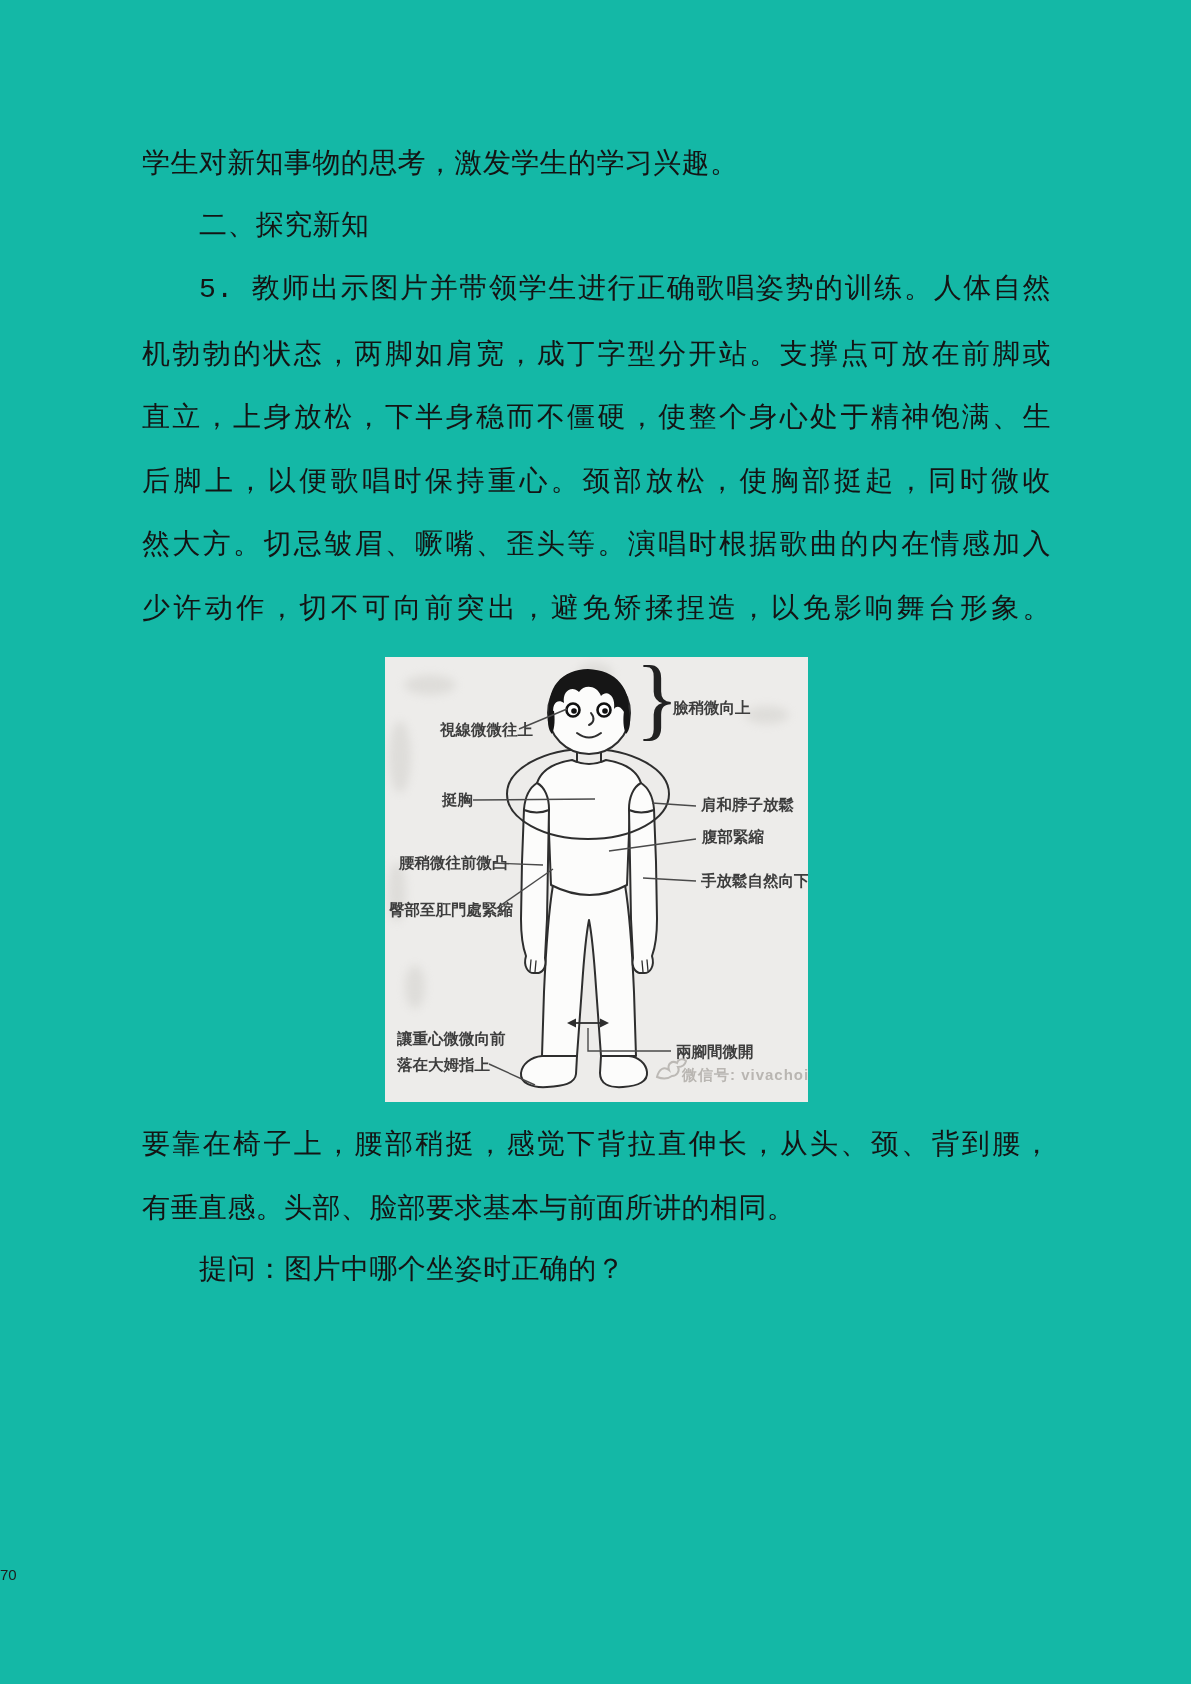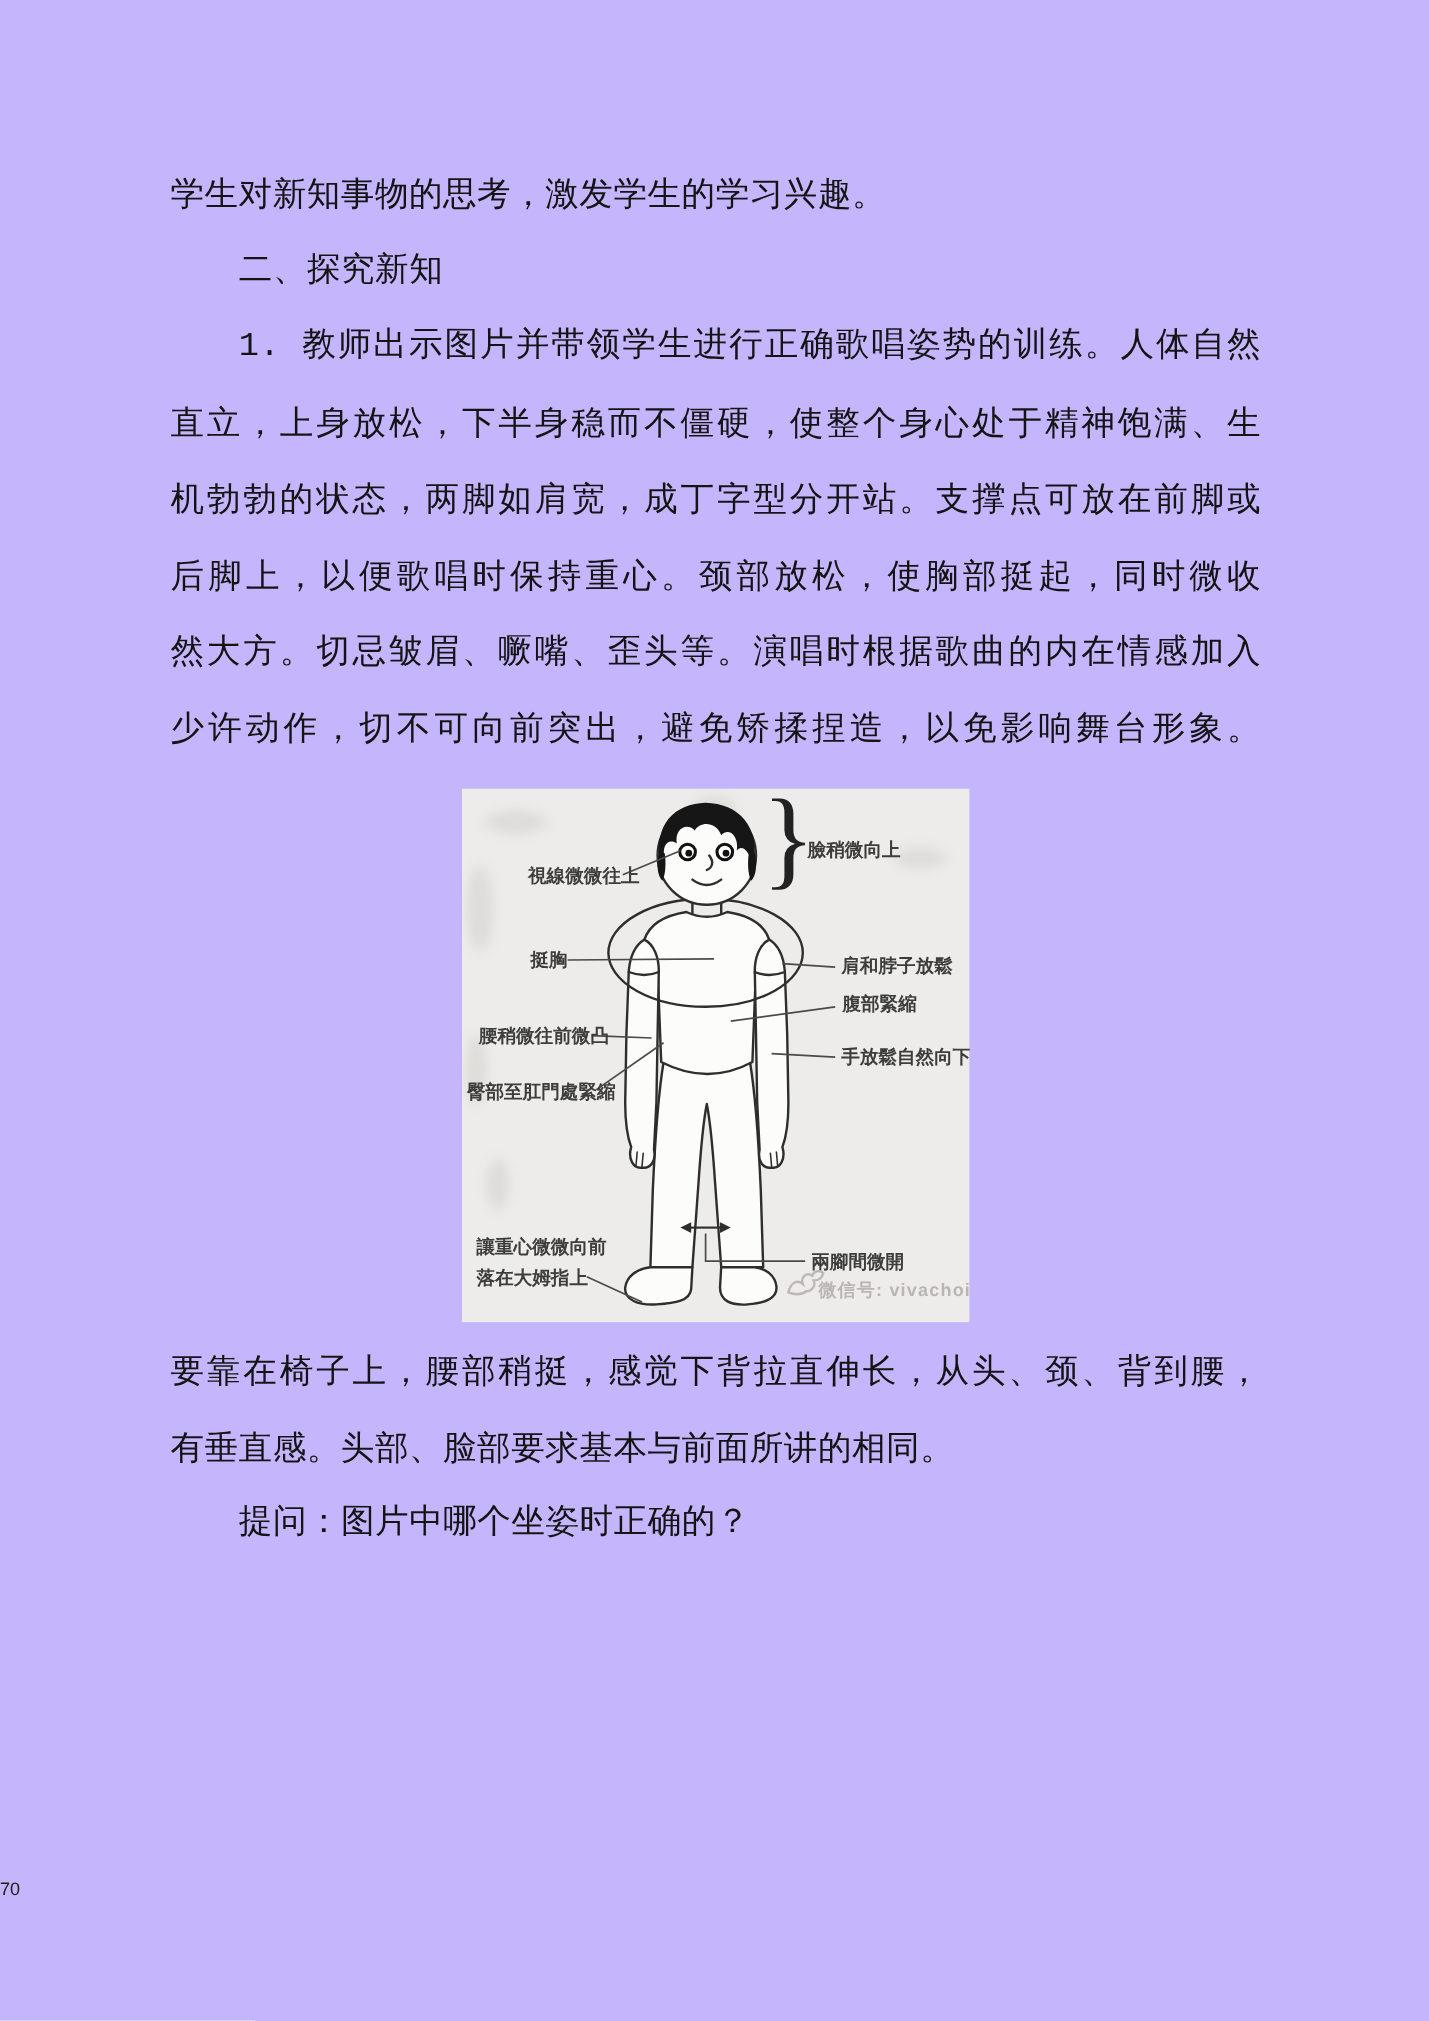--- a/index.html
+++ b/index.html
@@ -1,20 +1,20 @@
 <!DOCTYPE html>
 <html><head>
 <meta charset="utf-8">
 <style>
   html, body { margin: 0; padding: 0; background: #ffffff; }
   .page {
     position: relative;
     width: 1191px;
     height: 1684px;
-    background: #c4b5fd;
+    background: #14b8a6;
     font-family: "Liberation Serif", serif;
     overflow: hidden;
   }
   .content {
     position: absolute;
     left: 142px;
     top: 131px;
     width: 909px;
     color: #141414;
   }
@@ -65,23 +65,23 @@
 </head>
 <body>
 
 <div class="page">
   <div class="content">
 
     <div class="line last">学生对新知事物的思考，激发学生的学习兴趣。</div>
 
     <div class="line last indent">二、探究新知</div>
 
-    <div class="line indent">1. 教师出示图片并带领学生进行正确歌唱姿势的训练。人体自然</div>
+    <div class="line indent">5. 教师出示图片并带领学生进行正确歌唱姿势的训练。人体自然</div>
+    <div class="line">机勃勃的状态，两脚如肩宽，成丁字型分开站。支撑点可放在前脚或</div>
     <div class="line">直立，上身放松，下半身稳而不僵硬，使整个身心处于精神饱满、生</div>
-    <div class="line">机勃勃的状态，两脚如肩宽，成丁字型分开站。支撑点可放在前脚或</div>
     <div class="line">后脚上，以便歌唱时保持重心。颈部放松，使胸部挺起，同时微收</div>
     <div class="line">然大方。切忌皱眉、噘嘴、歪头等。演唱时根据歌曲的内在情感加入</div>
     <div class="line">少许动作，切不可向前突出，避免矫揉捏造，以免影响舞台形象。</div>
 
     <div class="figure-wrap">
       <svg width="423" height="445" viewBox="0 0 423 445">
         <defs>
           <filter id="soft" x="-60%" y="-60%" width="220%" height="220%">
             <feGaussianBlur stdDeviation="5"></feGaussianBlur>
           </filter>

